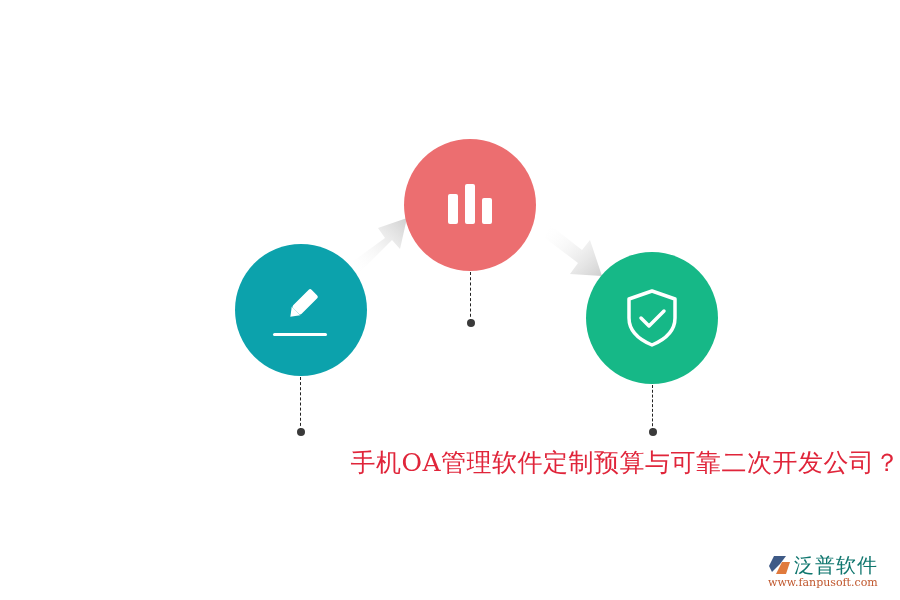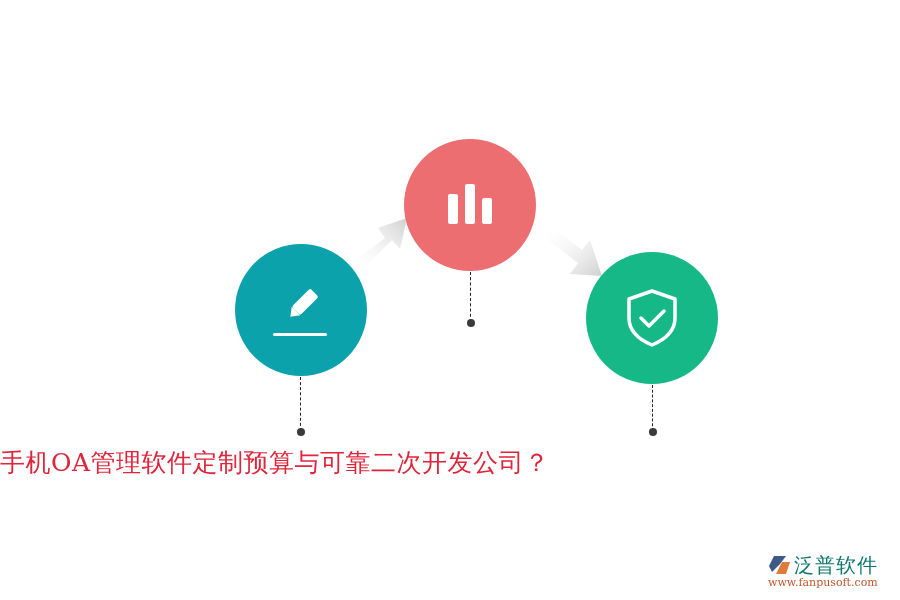--- a/index.html
+++ b/index.html
@@ -4,21 +4,21 @@
 <style>
   html, body { margin:0; padding:0; }
   body { width:900px; height:600px; background:#ffffff; position:relative; overflow:hidden; font-family:"DejaVu Serif", serif; }
   .canvas { position:absolute; left:0; top:0; width:900px; height:600px; }
   .circle { position:absolute; width:132px; height:132px; border-radius:50%; display:flex; align-items:center; justify-content:center; }
   .c1 { left:235px; top:244px; background:#0ca2ac; }
   .c2 { left:404px; top:139px; background:#ec6e70; }
   .c3 { left:586px; top:252px; background:#16b887; }
   .dot { position:absolute; width:8px; height:8px; border-radius:50%; background:#3a3a3a; }
   .vline { position:absolute; width:0; border-left:1px dashed #222; }
-  .title { position:absolute; left:0; width:900px; top:446px; text-align:left; font-size:25px; color:#e0253a; letter-spacing:0.5px; font-family:"DejaVu Serif", serif; }
+  .title { position:absolute; left:0; width:900px; top:446px; text-align:right; font-size:25px; color:#e0253a; letter-spacing:0.5px; font-family:"DejaVu Serif", serif; }
   .logo { position:absolute; left:768px; top:552px; width:128px; height:42px; }
   .logo-text { position:absolute; left:26px; top:0px; font-size:20px; color:#0f766e; font-family:"DejaVu Sans", sans-serif; letter-spacing:1px; }
   .logo-url { position:absolute; left:0px; top:24px; font-size:11px; color:#c0572d; font-family:"DejaVu Serif", serif; white-space:nowrap; }
 </style>
 </head>
 <body>
 
 <div class="canvas">
 
   <svg width="900" height="600" style="position:absolute;left:0;top:0;">

